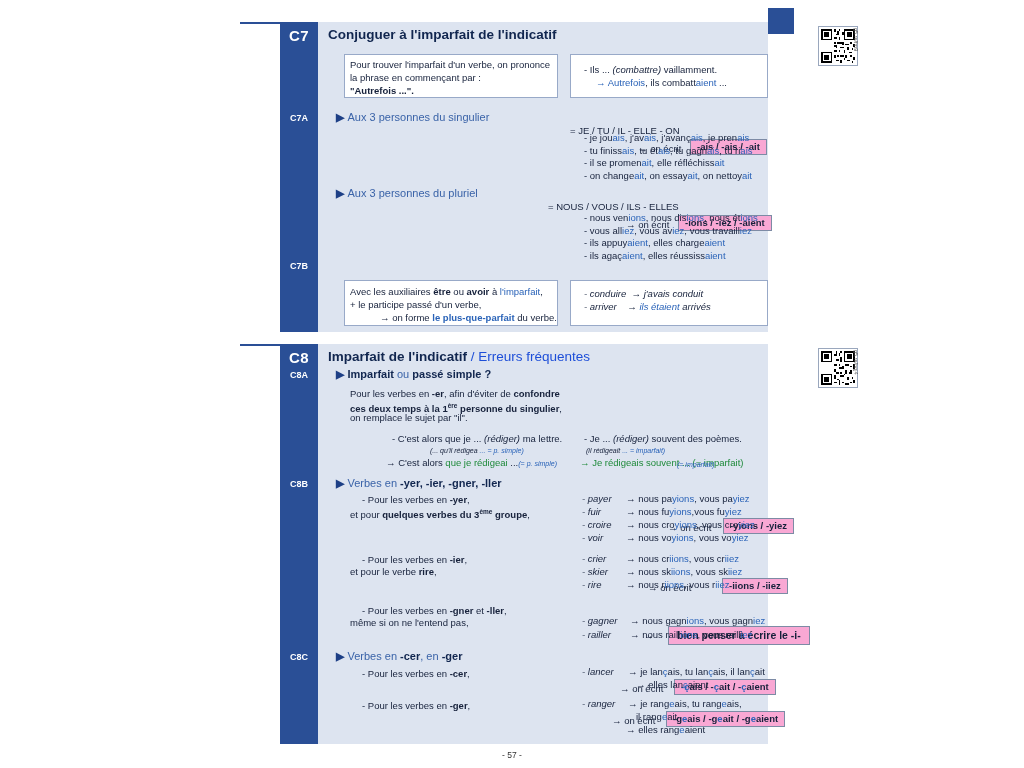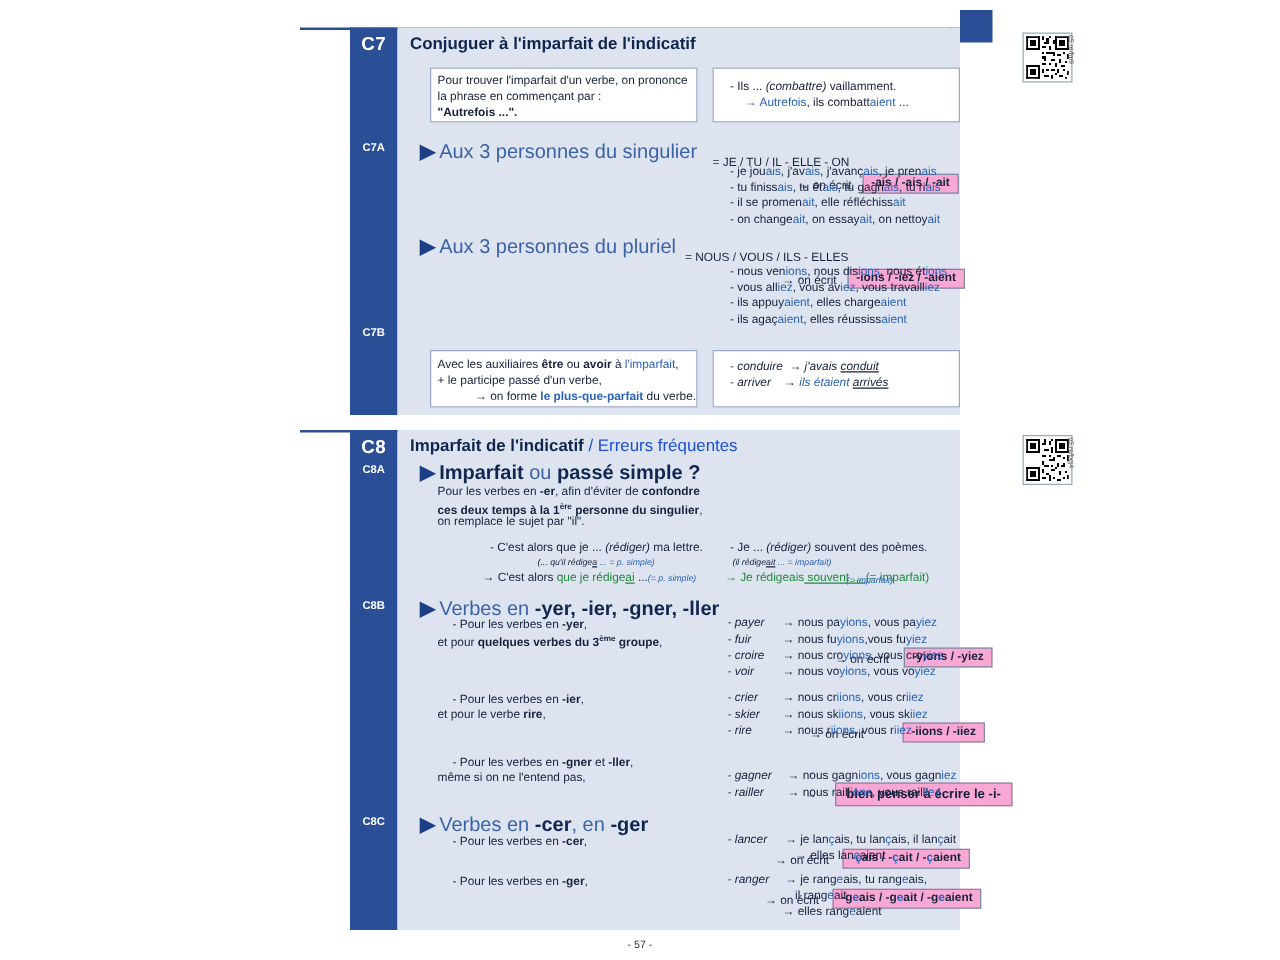--- a/index.html
+++ b/index.html
@@ -52,25 +52,25 @@
     box-sizing:border-box;
   }
   .wb-text{position:absolute;line-height:13px;font-size:9.5px;color:#16213b;}
 
   
   .ex{position:absolute;line-height:12.5px;font-size:9.5px;color:#16213b;white-space:nowrap;}
   .bl{color:#2a63b8;}
   .gr{color:#1f8a3b;}
   .it{font-style:italic;}
   .bd{font-weight:bold;}
-  .ul{text-decoration:underline;}
+  .ul{}
   .sm{font-size:7px;}
 
   
-  .head{position:absolute;white-space:nowrap;font-size:16px;font-weight:bold;color:#1d3f86;}
+  .head{position:absolute;white-space:nowrap;font-size:11px;font-weight:bold;color:#1d3f86;}
   .head .soft{font-weight:normal;color:#3a63a8;}
   .head .dark{color:#11264f;}
   .tri{display:inline-block;margin-right:3px;}
 
   
   .rule{position:absolute;white-space:nowrap;font-size:9.5px;color:#16213b;line-height:12.5px;}
 
   
   .chip{
     position:absolute;background:#f9a8d4;border:1px solid #7d8ba5;

